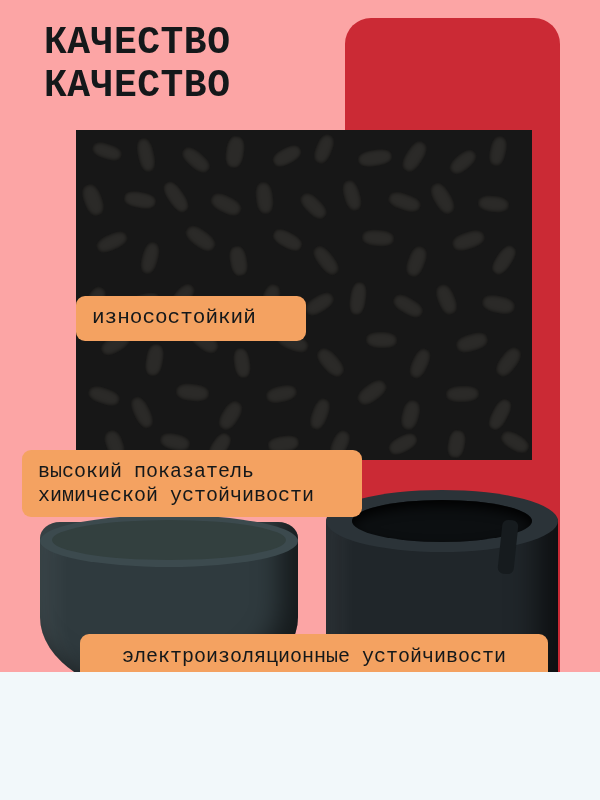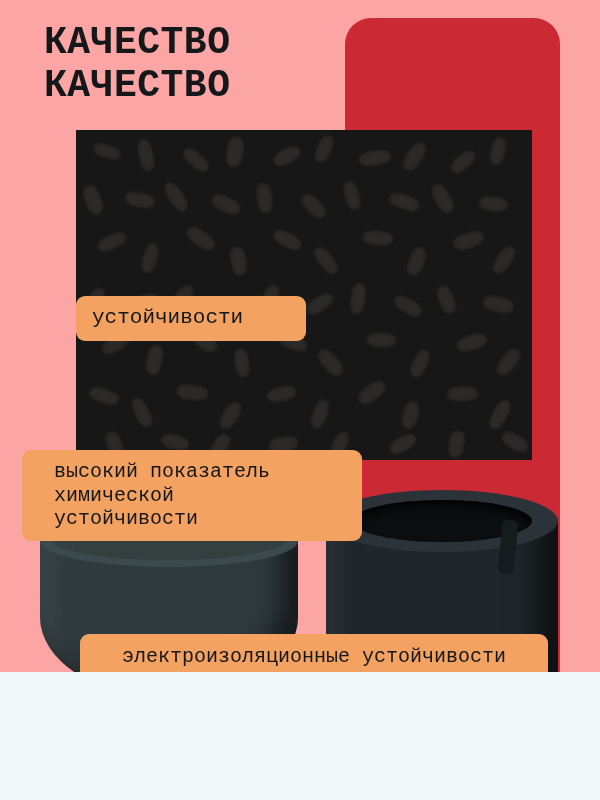--- a/index.html
+++ b/index.html
@@ -183,21 +183,21 @@
     top: 296px;
     width: 230px;
     font-size: 21px;
     padding: 10px 16px;
   }
   .badge-3 {
     left: 22px;
     top: 450px;
     width: 340px;
     font-size: 20px;
-    padding: 10px 32px;
+    padding: 10px 16px;
   }
   .badge-3 span { display: block; }
   .badge-4 {
     left: 80px;
     top: 634px;
     width: 468px;
     font-size: 20px;
     padding: 11px 16px;
     text-align: center;
   }
@@ -296,21 +296,21 @@
     <div class="cap-left"></div>
     <div class="cap-left-top"></div>
     <div class="cap-left-top-in"></div>
     <div class="cap-right"></div>
     <div class="cap-right-rim"></div>
     <div class="cap-right-hole"></div>
     <div class="cap-right-notch"></div>
   </div>
 
 
-  <div class="badge badge-2">устойчивости</div>
+  <div class="badge badge-2">износостойкий</div>
 
   <div class="badge badge-3">
     <span>высокий показатель</span>
     <span>химической устойчивости</span>
   </div>
 
   <div class="badge badge-4">электроизоляционные устойчивости</div>
 
 </div>
 

